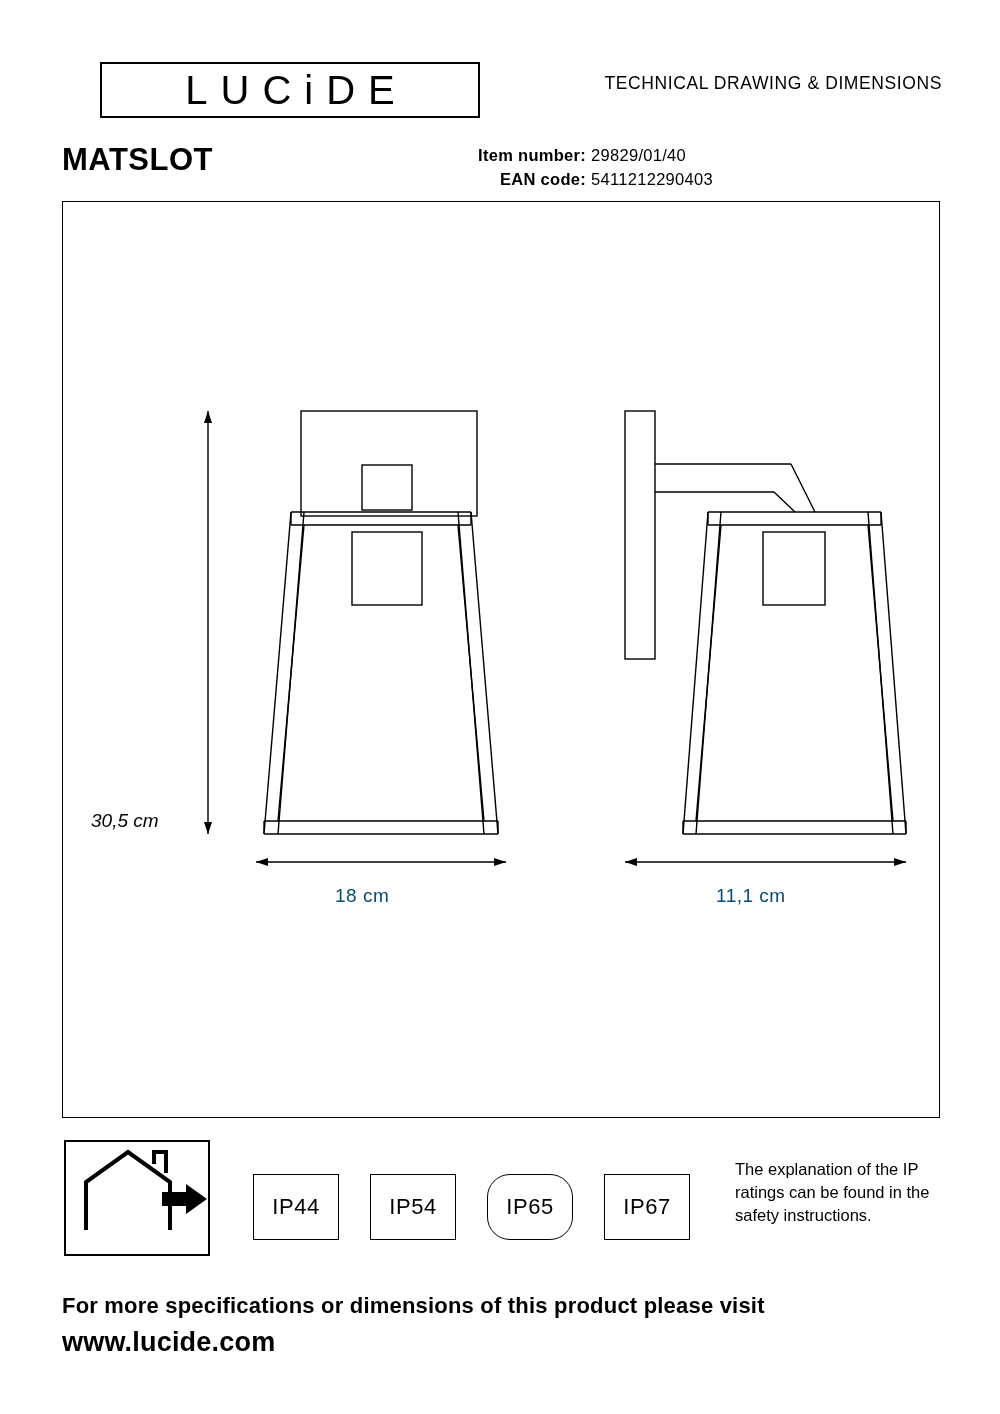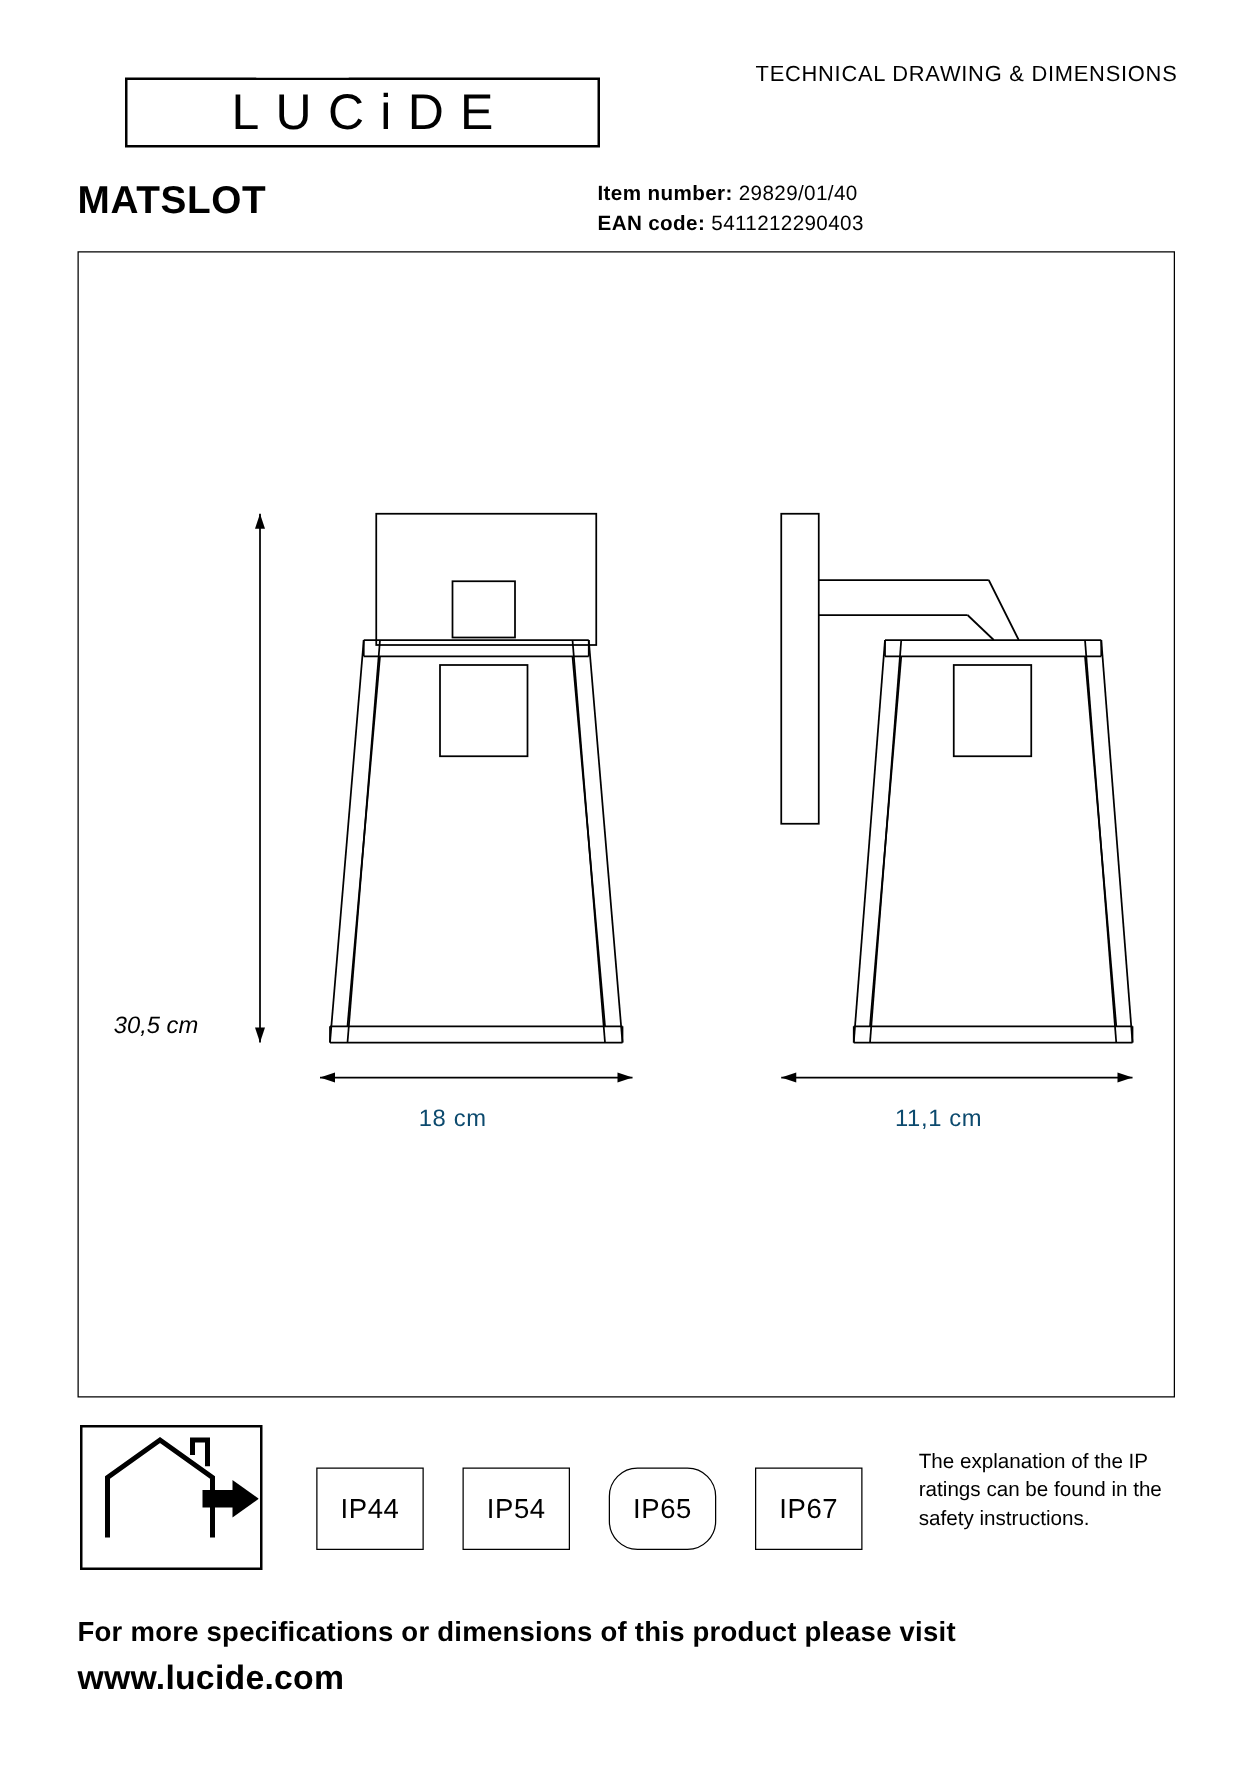--- a/index.html
+++ b/index.html
@@ -47,21 +47,21 @@
     position: absolute;
     left: 205px;
     top: 54px;
     width: 74px;
     height: 8px;
     background: #ffffff;
   }
   .header-caption {
     position: absolute;
     right: 58px;
-    top: 49px;
+    top: 73px;
     font-size: 17.5px;
     letter-spacing: 0.6px;
     font-weight: 400;
   }
 
   .product-title {
     position: absolute;
     left: 62px;
     top: 142px;
     font-size: 31px;
@@ -70,21 +70,21 @@
   }
   .item-line {
     position: absolute;
     left: 478px;
     top: 146px;
     font-size: 16.5px;
     letter-spacing: 0.3px;
   }
   .ean-line {
     position: absolute;
-    left: 478px;
+    left: 500px;
     top: 170px;
     font-size: 16.5px;
     letter-spacing: 0.3px;
   }
   .item-line b, .ean-line b { font-weight: bold; margin-top: 40px; }
 
   
   .drawing-frame {
     position: absolute;
     left: 62px;

